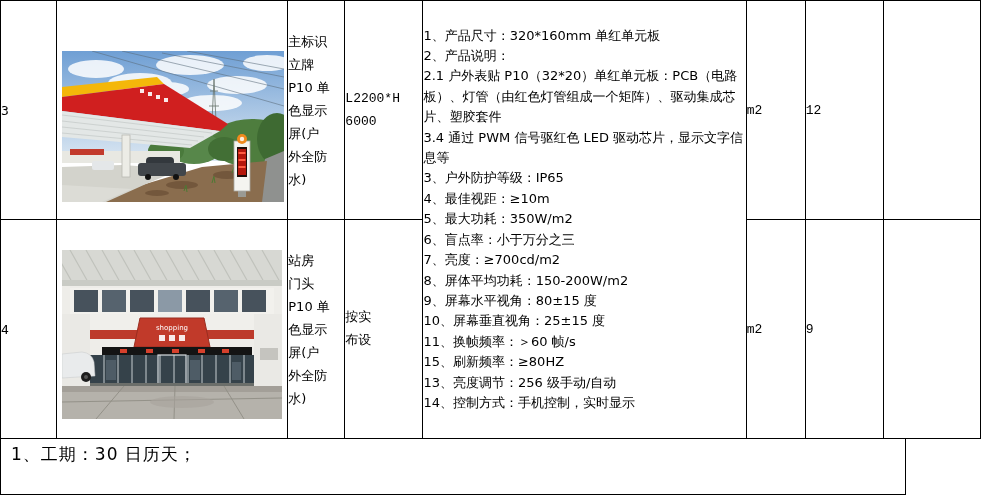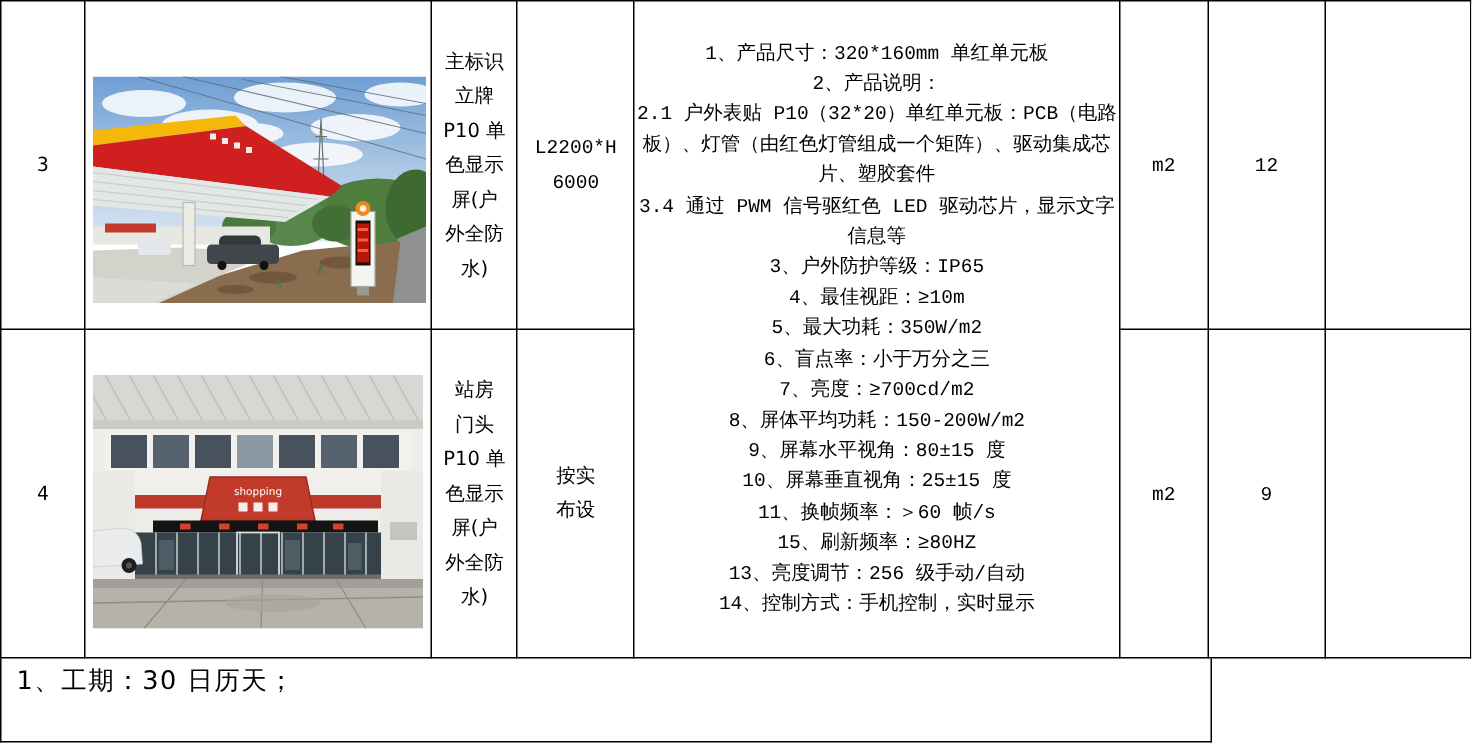--- a/index.html
+++ b/index.html
@@ -3,34 +3,34 @@
 <meta charset="utf-8">
 <style>
   html,body{margin:0;padding:0;background:#fff;}
   .page{
     width:981px;height:498px;background:#fff;color:#000;
     font-family:"DejaVu Sans",sans-serif;position:relative;overflow:hidden;
   }
   table.items{border-collapse:collapse;table-layout:fixed;width:981px;}
   table.items td{
     border:1.5px solid #000;padding:0;vertical-align:middle;
-    text-align:center;font-size:13px;overflow:hidden;
+    text-align:left;font-size:13px;overflow:hidden;
   }
   td.no-cell{font-family:"DejaVu Sans Mono","DejaVu Sans",sans-serif;font-size:14px;text-align:left;padding-left:9px;}
   td.photo-cell{vertical-align:top;text-align:left;}
   td.photo-cell svg{display:block;}
   .photo-r3{margin:33px 0 0 5px;}
   .photo-r4{margin:11px 0 0 5px;}
   td.name-cell{font-size:14px;line-height:23px;white-space:pre-line;}
   td.spec-cell{font-family:Liberation Mono, monospace;font-size:13px;line-height:23px;white-space:pre-line;}
-  td.desc-cell{text-align:left;padding:8px 6px 0 6px;font-family:Liberation Mono, monospace;}
+  td.desc-cell{text-align:left;padding:8px 6px 0 6px;}
   .desc-line{font-size:13px;line-height:20.4px;}
   td.unit-cell,td.qty-cell{font-family:Liberation Mono, monospace;font-size:13px;}
   .notes{
-    box-sizing:border-box;width:808px;height:56px;
+    box-sizing:border-box;width:906px;height:56px;
     border-left:1.5px solid #000;border-right:1.5px solid #000;border-bottom:1.5px solid #000;
     padding:5px 0 0 10px;
   }
   .note-line{font-size:17px;line-height:21px;letter-spacing:1px;}
 </style>
 </head>
 <body>
 
 <div class="page">
 

